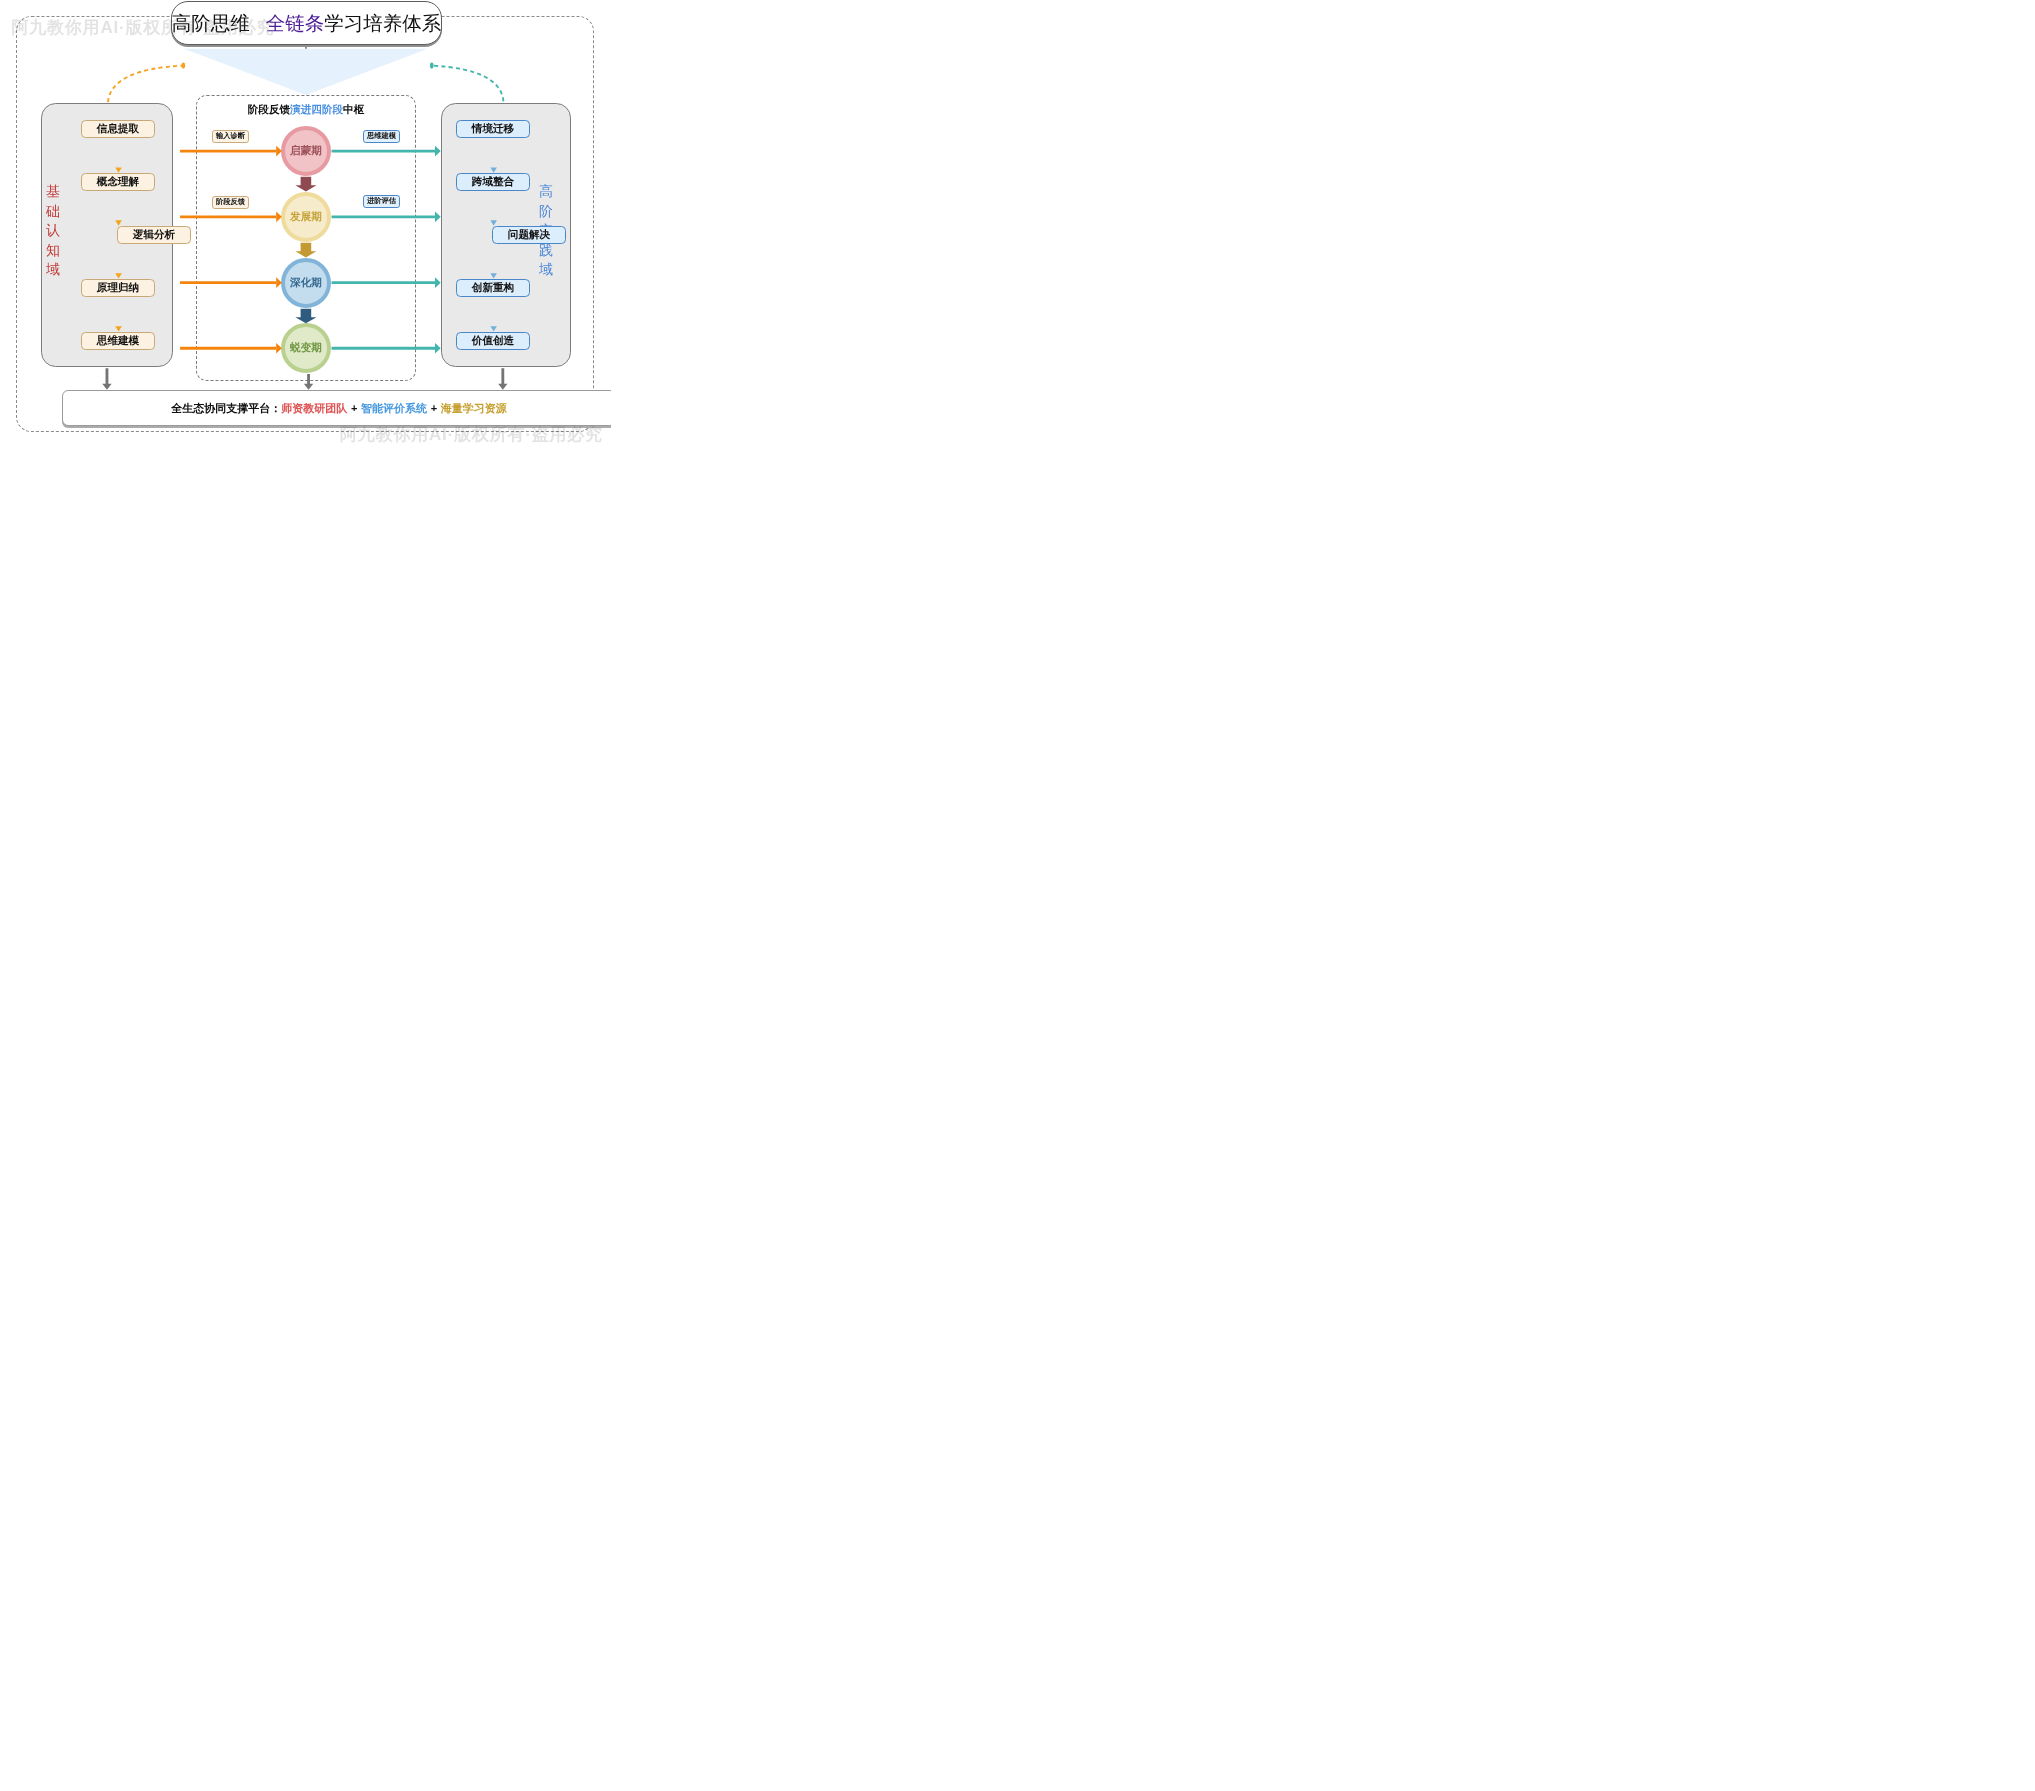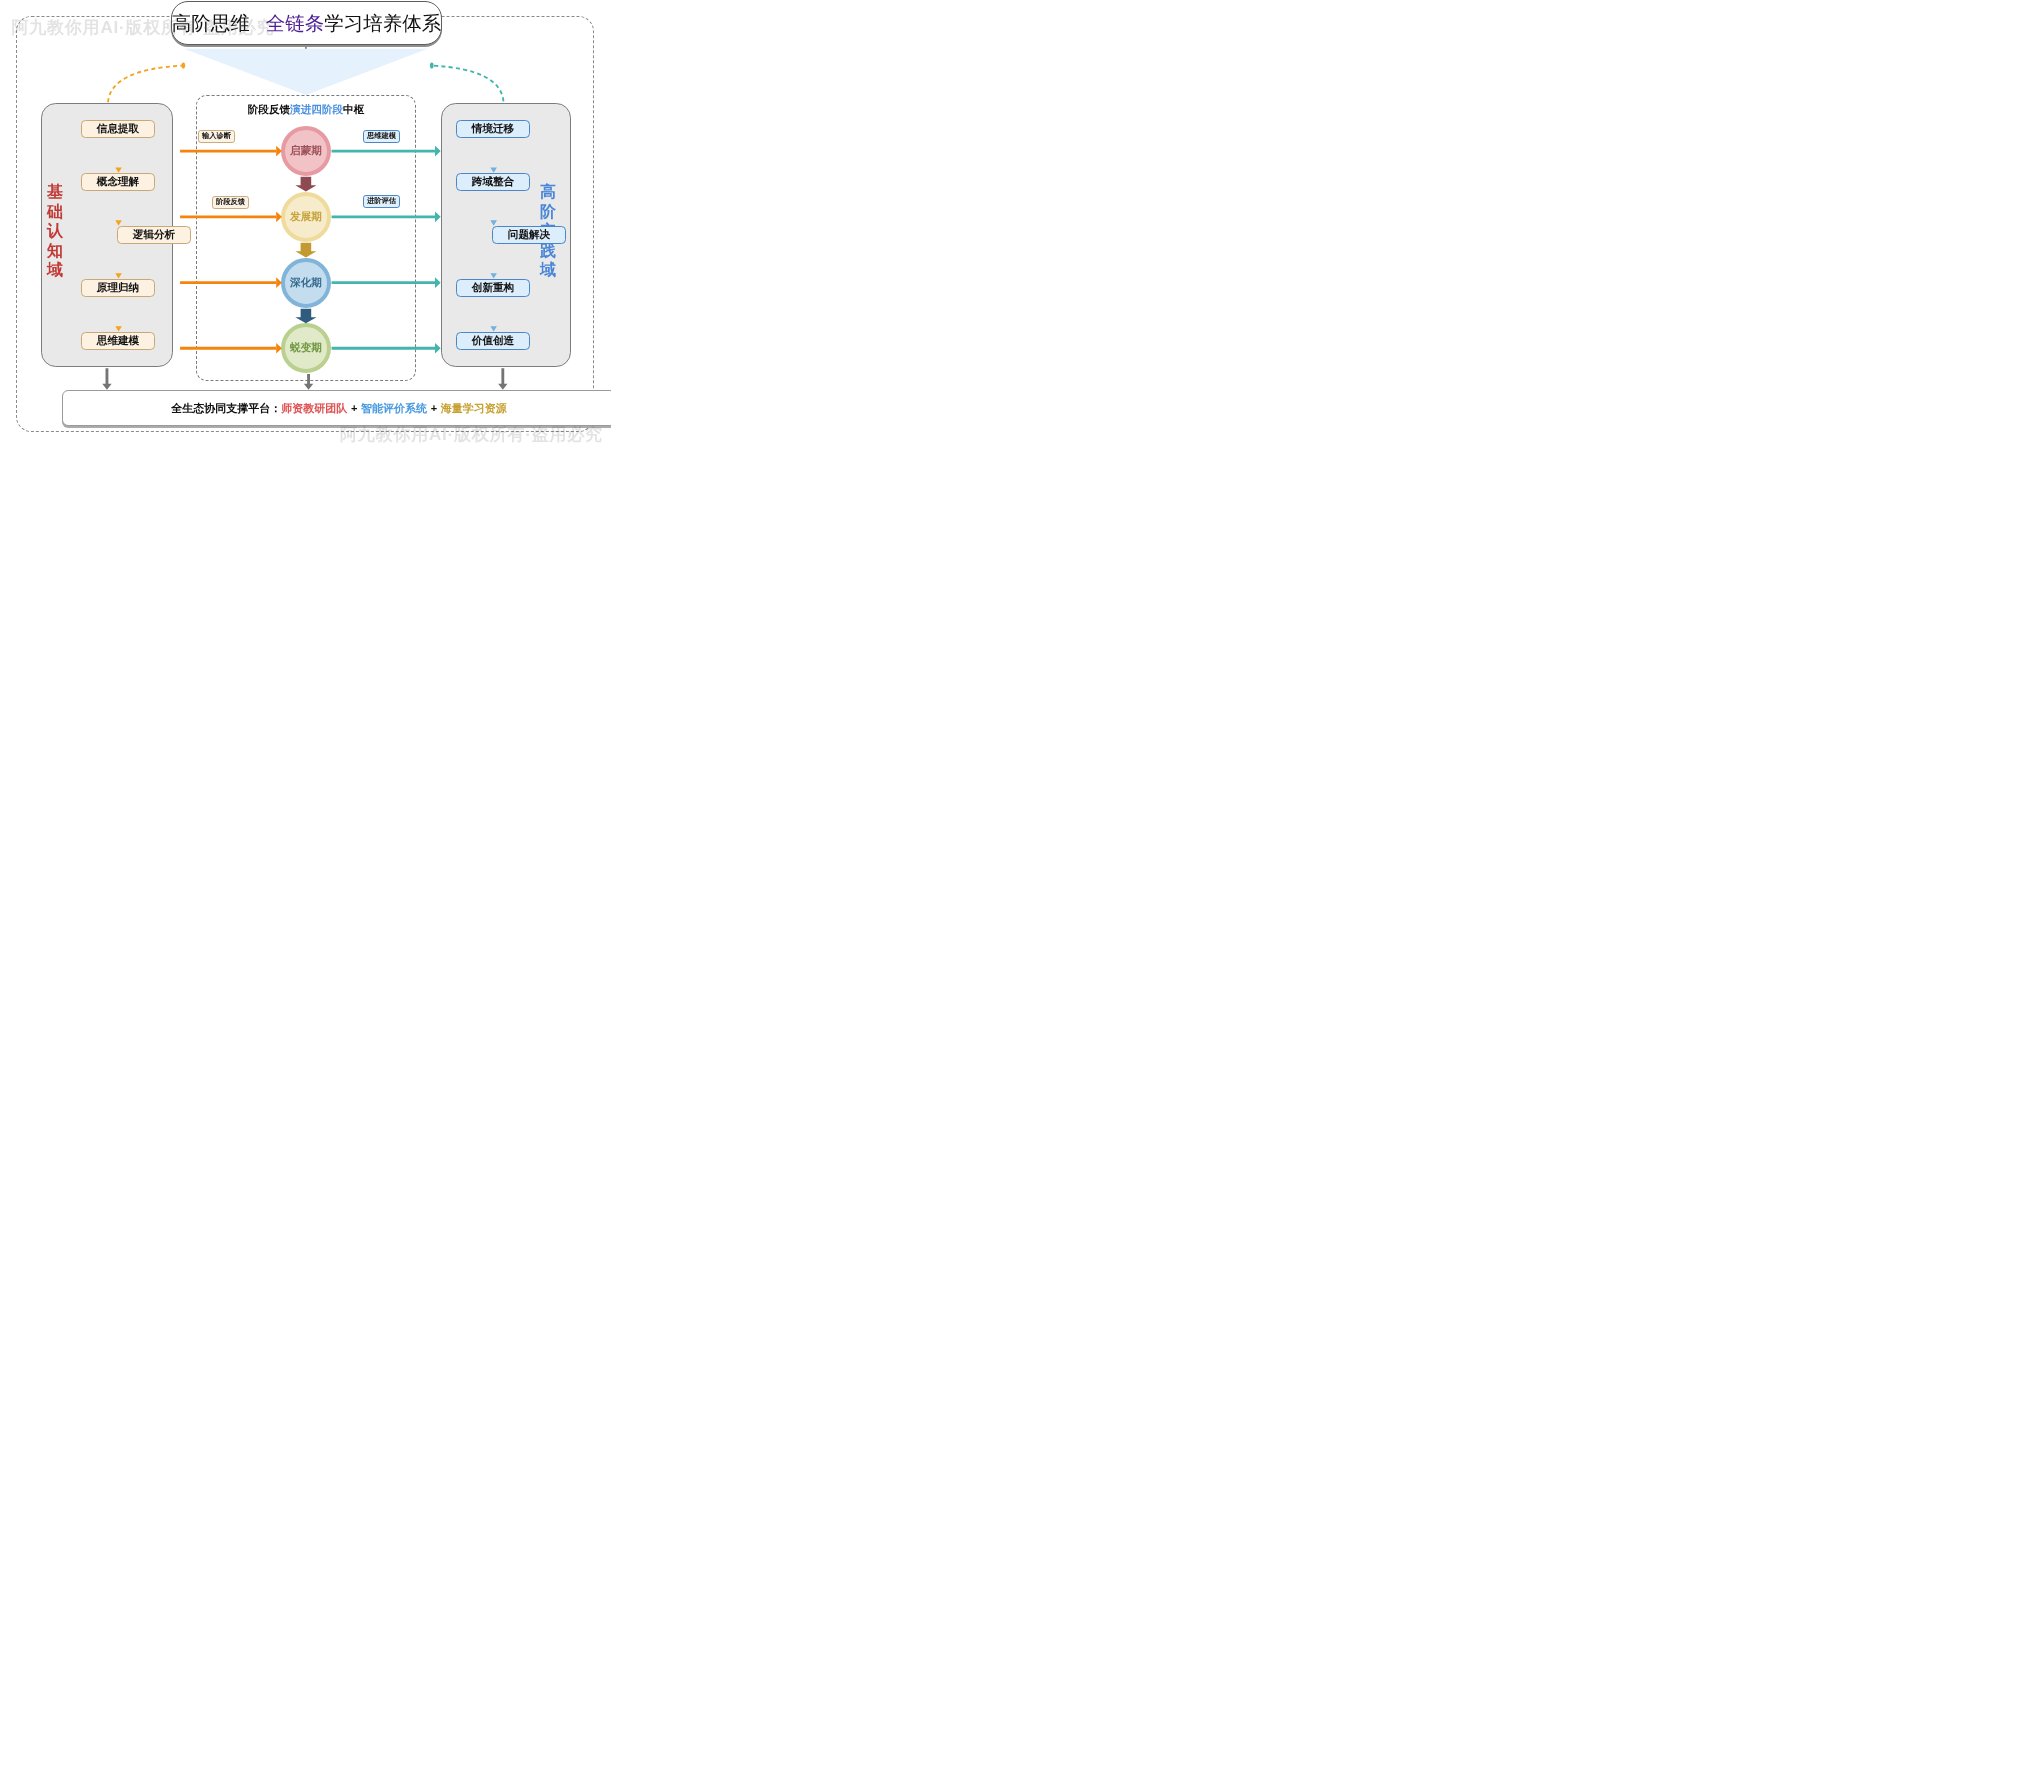--- a/index.html
+++ b/index.html
@@ -41,22 +41,22 @@
   .item{
     position:absolute;width:74px;height:18px;box-sizing:border-box;border-radius:4.5px;
     display:flex;align-items:center;justify-content:center;
     font-size:10.6px;font-weight:bold;color:#111;z-index:2;
   }
   .item-left{left:81px;background:#fdf2e1;border:1.2px solid #c8a876;}
   .item-right{left:456px;background:#dcedfb;border:1.2px solid #4a86c8;}
   .row-0{top:120px;} .row-1{top:173px;} .row-2{top:226px;margin-left:36px;} .row-3{top:279px;} .row-4{top:332px;}
 
   .vlabel{
-    width:18px;top:182px;font-size:16px;font-weight:bold;line-height:19.5px;
-    text-align:center;word-break:break-all;z-index:2;
+    width:18px;top:182px;font-size:14px;font-weight:normal;line-height:19.5px;
+    word-break:break-all;z-index:2;
   }
   .vlabel-left{left:46px;color:#c23a36;}
   .vlabel-right{left:539px;color:#4a86d8;}
 
   .center-box{
     left:196px;top:95px;width:220px;height:286px;box-sizing:border-box;
     background:#ffffff;border:1.4px dashed #7a7a7a;border-radius:10.6px;z-index:2;
   }
   .center-title{
     left:196px;top:103px;width:220px;text-align:center;z-index:2;
@@ -74,21 +74,21 @@
   .stage-2{top:258px;background:#c4ddee;border-color:#81b4d8;color:#356a91;}
   .stage-3{top:323px;background:#e0eac9;border-color:#b9d08f;color:#6f9540;}
 
   .tag{
     position:absolute;width:37px;height:12.6px;box-sizing:border-box;border-radius:2.8px;
     display:flex;align-items:center;justify-content:center;
     font-size:7.3px;font-weight:bold;color:#111;z-index:2;
   }
   .tag-cream{background:#fcf3e5;border:1px solid #c9ab7e;}
   .tag-blue{background:#e0f0fc;border:1px solid #4a86c8;}
-  .tag-r0l{left:198px;top:130px;} .tag-r0r{left:363px;top:130px;}
+  .tag-r0l{left:212px;top:130px;} .tag-r0r{left:363px;top:130px;}
   .tag-r1l{left:212px;top:196px;} .tag-r1r{left:363px;top:195px;}
 
   .bottom-box{
     left:62px;top:390px;width:554px;height:36px;box-sizing:border-box;background:#ffffff;
     border:1.4px solid #9a9a9a;border-radius:6.1px;box-shadow:0 2px 0 #ababab;
     display:flex;align-items:center;justify-content:center;z-index:2;
     font-size:11px;font-weight:bold;color:#111;white-space:nowrap;
   }
   .bottom-box .plus{margin:0 3.7px;color:#111;}
   .bottom-box .c-team{color:#e05353;}

